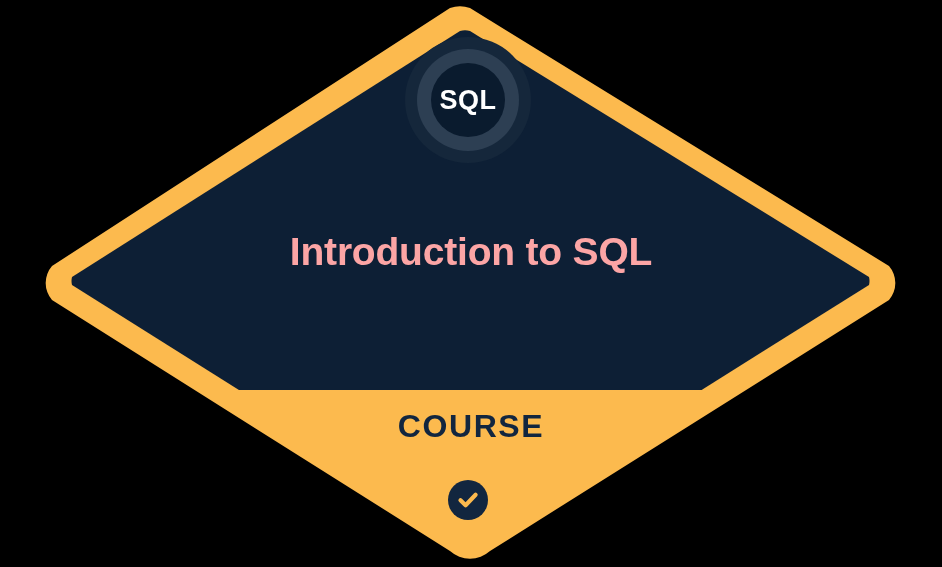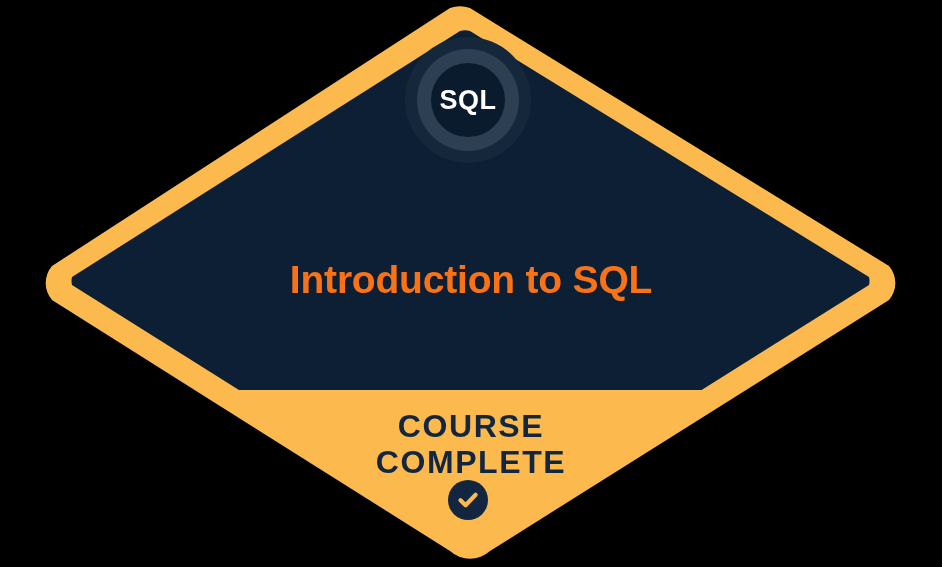--- a/index.html
+++ b/index.html
@@ -73,24 +73,24 @@
     font-weight: bold;
     letter-spacing: 0.5px;
     line-height: 1;
     white-space: nowrap;
   }
 
   
   #course-title {
     position: absolute;
     left: 0;
-    top: 258px;
+    top: 230px;
     width: 942px;
     text-align: center;
-    color: #f97316;
+    color: #fca5a5;
     font-size: 39px;
     font-weight: bold;
     letter-spacing: -0.2px;
     line-height: 1.15;
     white-space: nowrap;
   }
 
   
   #completion-footer {
     position: absolute;
@@ -164,21 +164,20 @@
     <div class="ring ring-halo"></div>
     <div class="ring ring-mid"></div>
     <div class="ring ring-core"></div>
     <div id="sql-emblem-label">SQL</div>
   </div>
 
   <div id="course-title">Introduction to SQL</div>
 
   <div id="completion-footer">
     <div class="footer-line">COURSE</div>
-    <div class="footer-line">COMPLETE</div>
   </div>
 
   <div id="completion-check-badge">
     <svg viewBox="0 0 40 40" xmlns="http://www.w3.org/2000/svg">
       <path d="M 12.5 20.2 L 17.6 25.2 L 27.6 14.8" fill="none" stroke="#FCBA4E" stroke-width="4.2" stroke-linecap="round" stroke-linejoin="round"></path>
     </svg>
   </div>
 
 </div>
 

